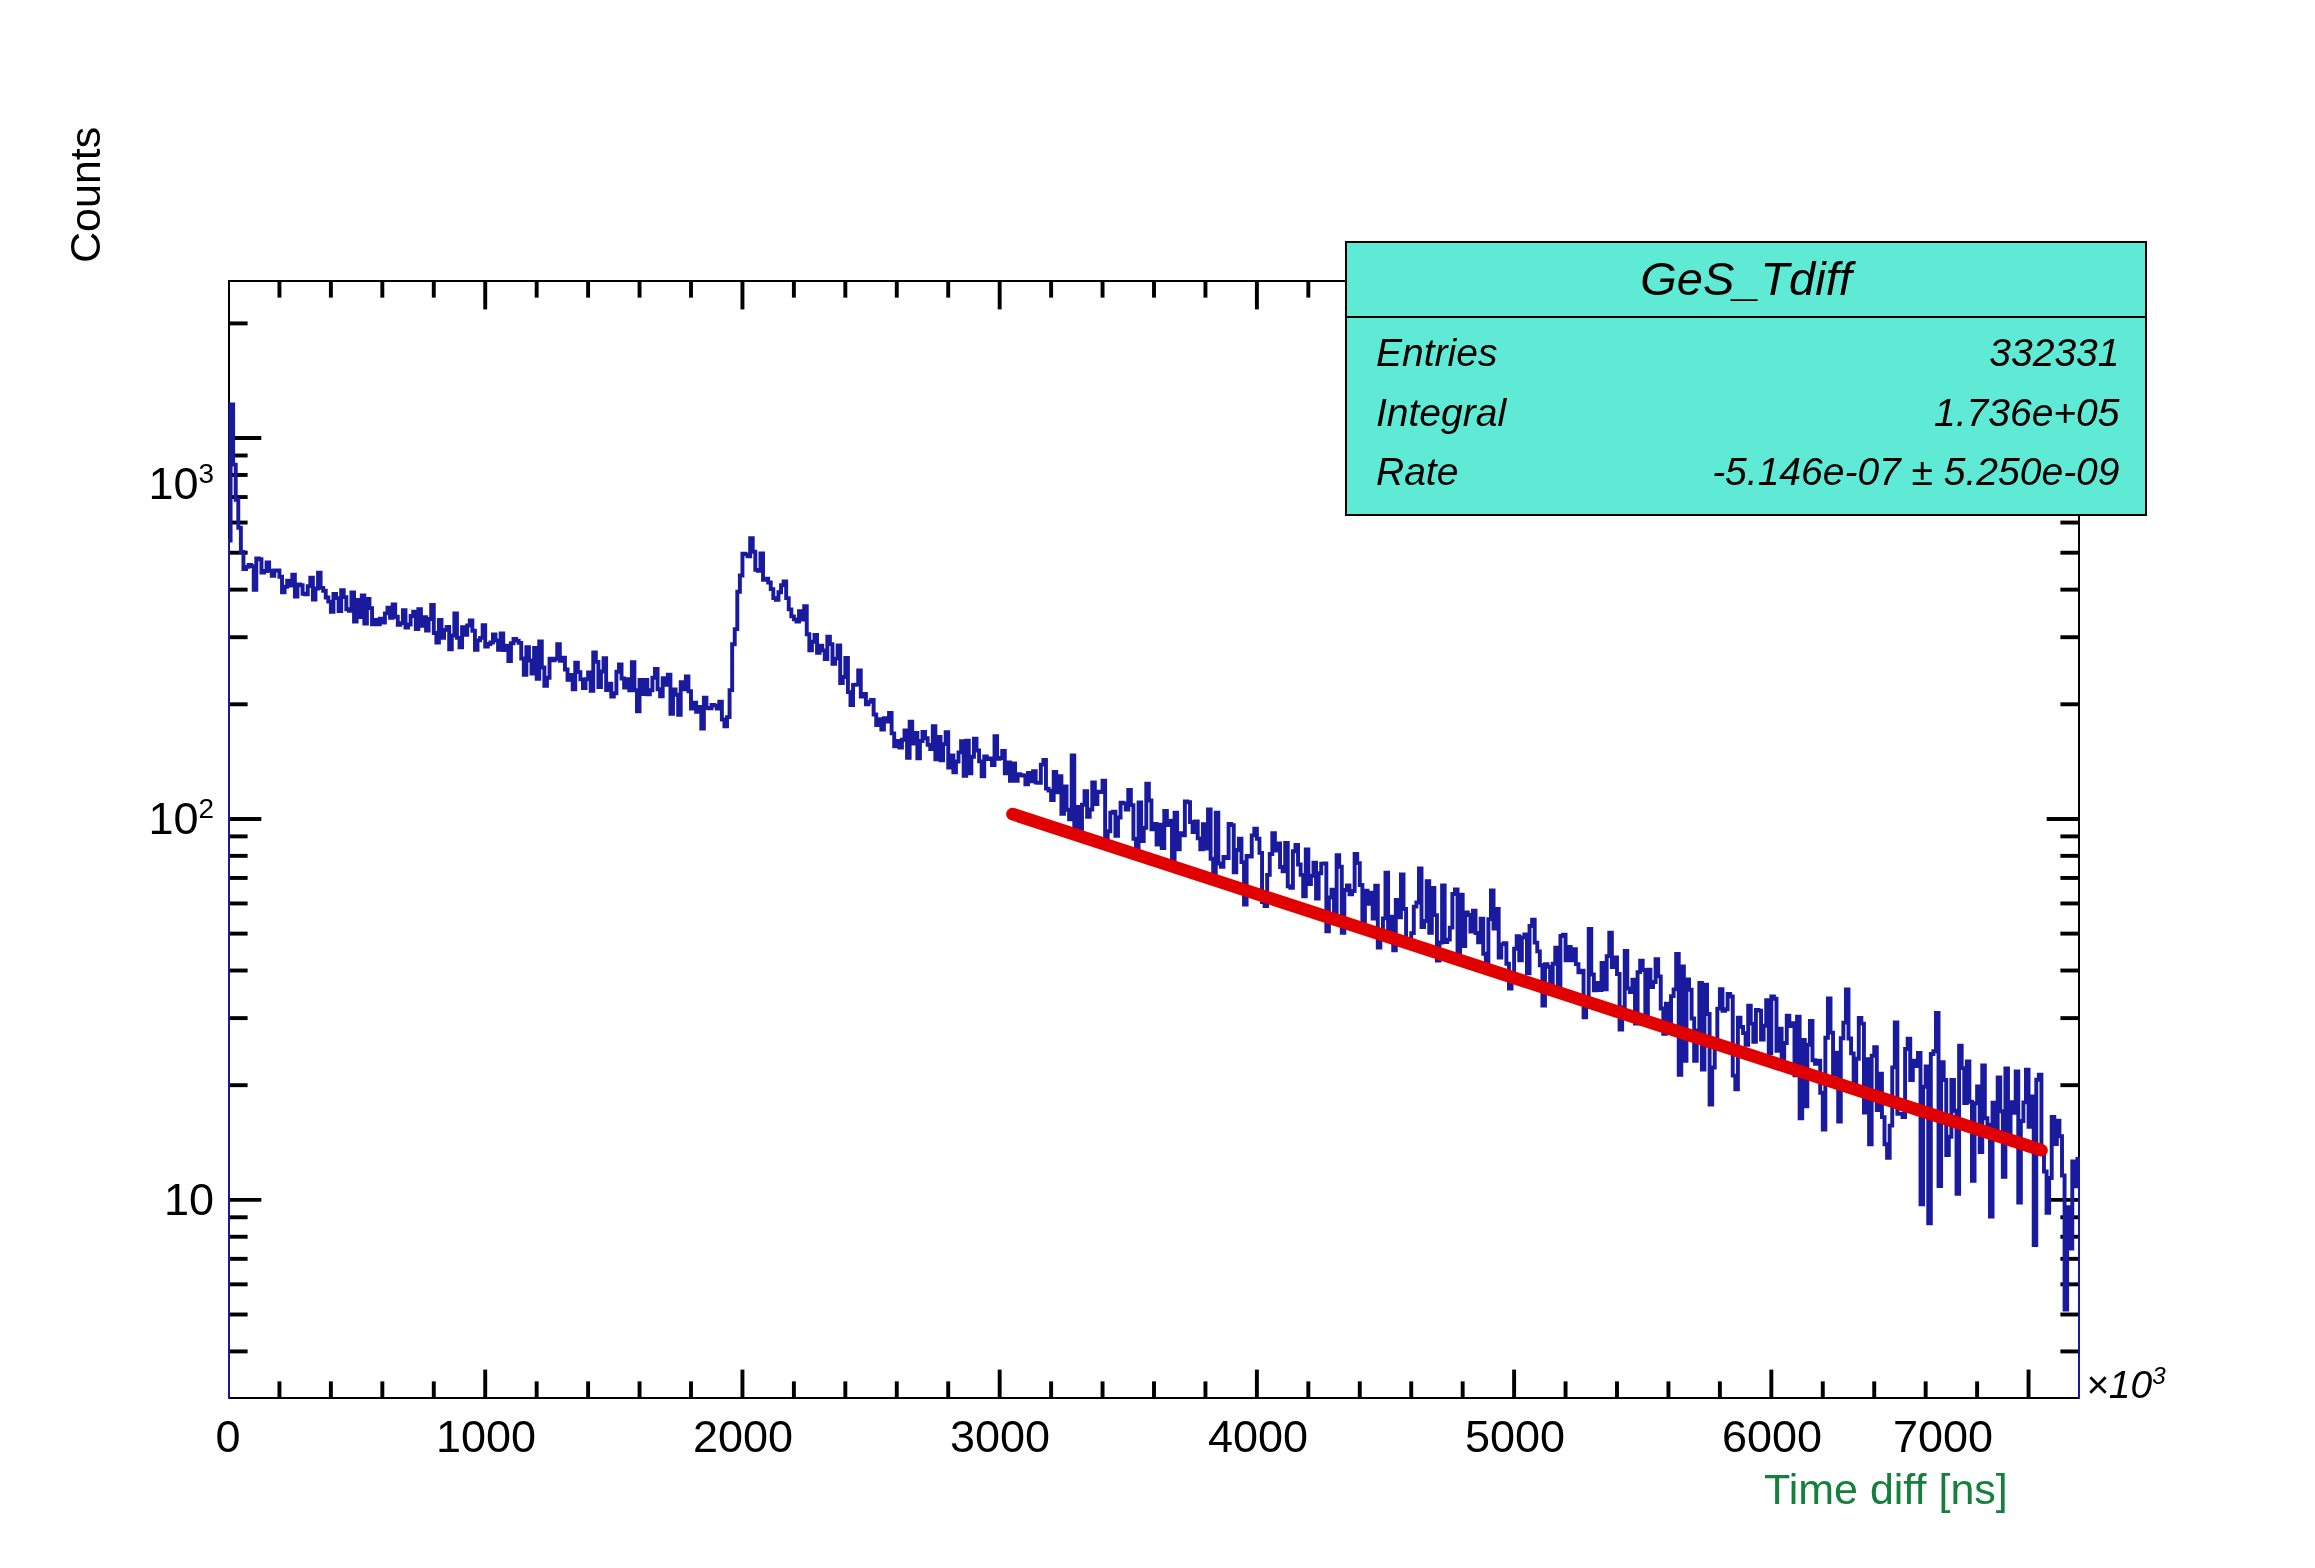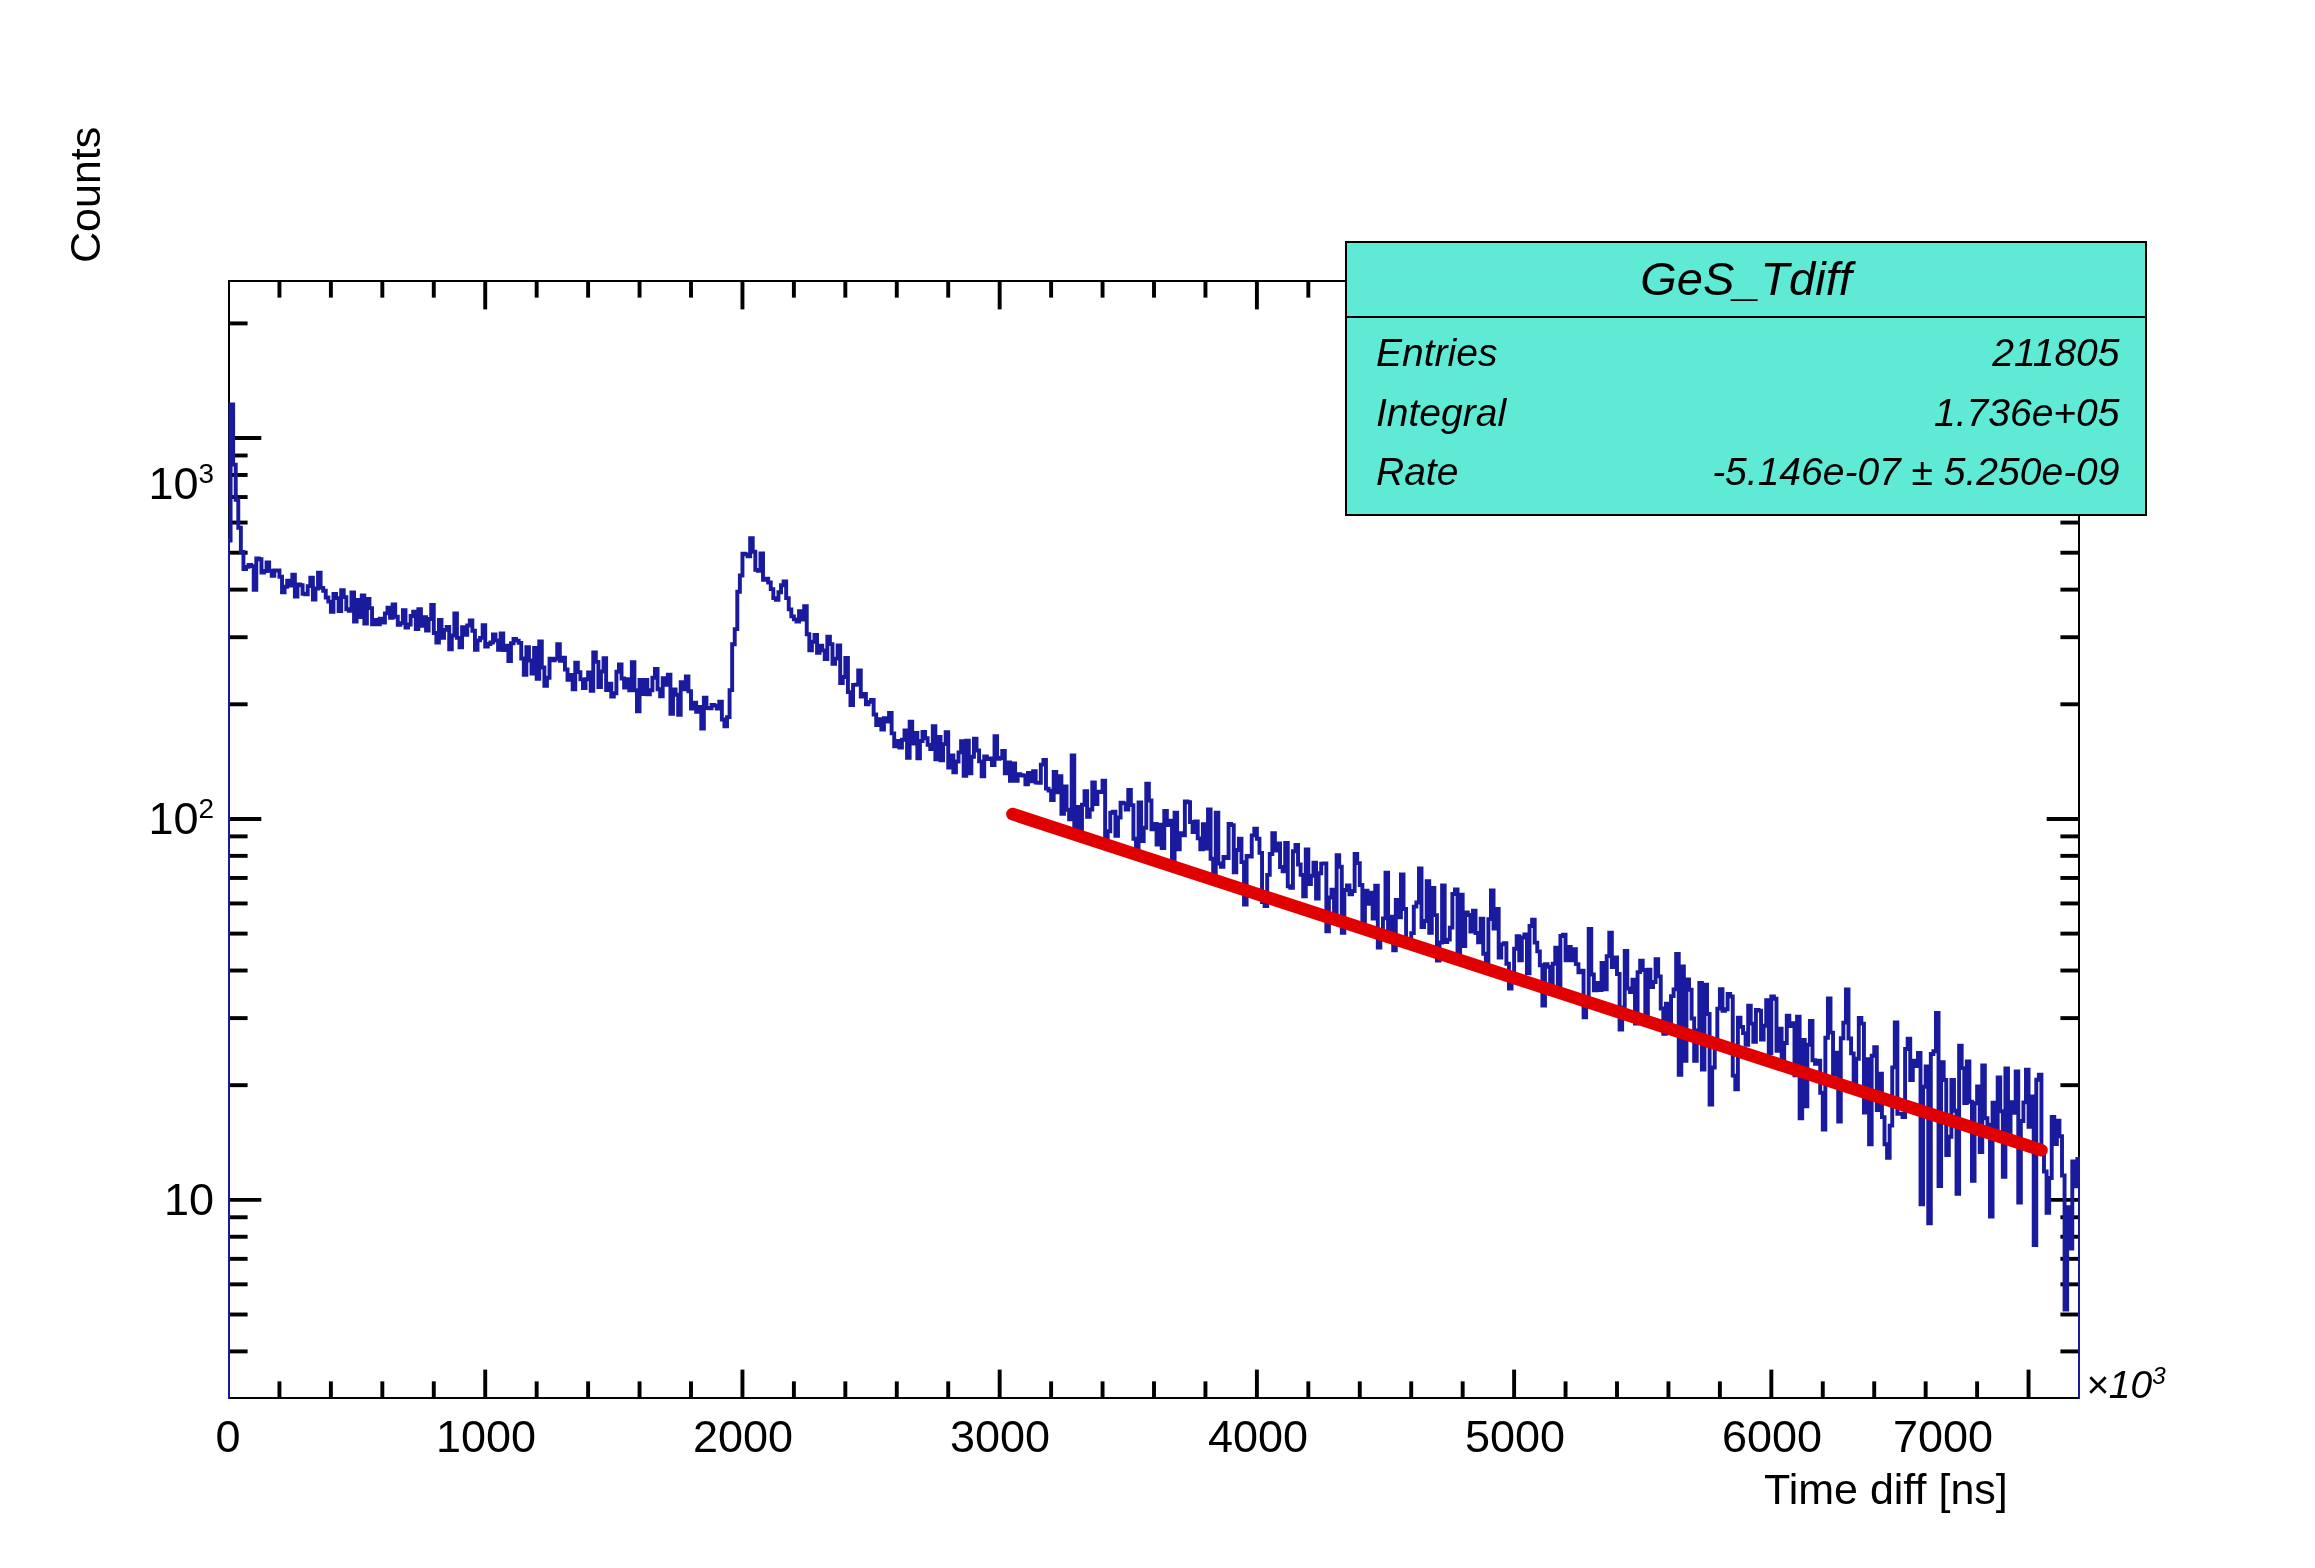--- a/index.html
+++ b/index.html
@@ -36,21 +36,21 @@
     color: #000;
     transform: rotate(-90deg);
     transform-origin: left top;
     white-space: nowrap;
   }
   #x-axis-title {
     position: absolute;
     left: 1764px;
     top: 1465px;
     font-size: 43px;
-    color: #000000;
+    color: #15803d;
     white-space: nowrap;
   }
   #x-exp-label {
     position: absolute;
     left: 2086px;
     top: 1362px;
     font-size: 39px;
     color: #000;
     white-space: nowrap;
     font-style: italic;
@@ -284,21 +284,21 @@
       <div class="xlab" style="left: 1515px;">5000</div>
       <div class="xlab" style="left: 1772px;">6000</div>
       <div class="xlab" style="left: 1909px; margin-left: 34px;">7000</div>
     </div>
 
   <div id="stat-box">
     <div id="stat-title">GeS_Tdiff</div>
     <div id="stat-rows">
         <div class="stat-row">
           <span class="sl">Entries</span>
-          <span class="sv">211805</span>
+          <span class="sv">332331</span>
         </div>
         <div class="stat-row">
           <span class="sl">Integral</span>
           <span class="sv">1.736e+05</span>
         </div>
         <div class="stat-row">
           <span class="sl">Rate</span>
           <span class="sv">-5.146e-07 ± 5.250e-09</span>
         </div>
       </div>

